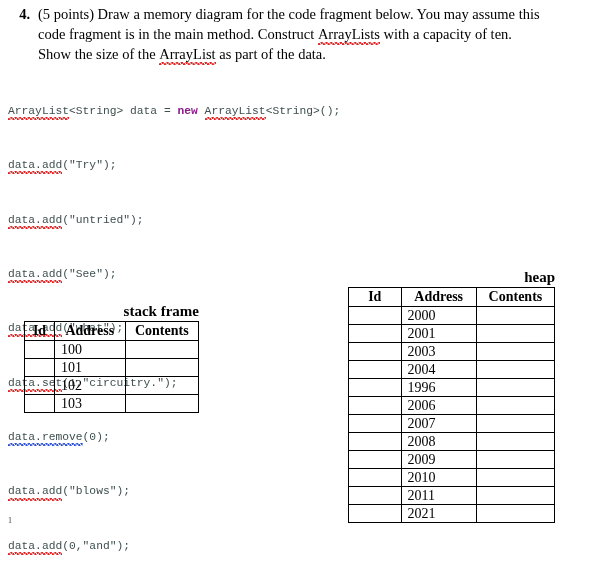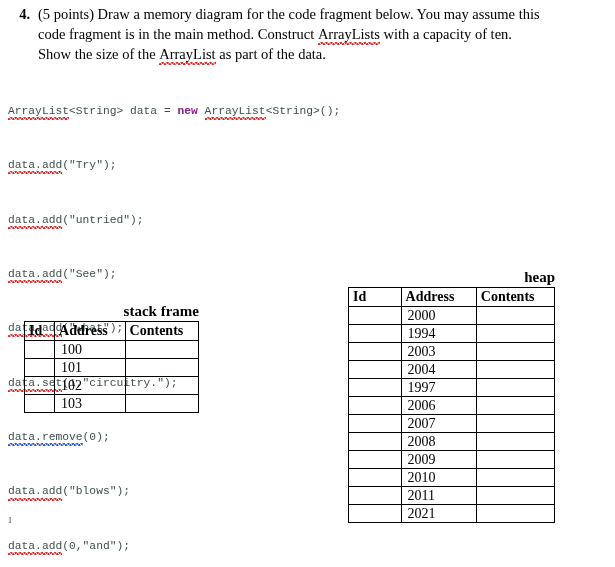--- a/index.html
+++ b/index.html
@@ -137,21 +137,21 @@
   }
   table.mem-table th,
   table.mem-table td {
     border: 1.3px solid #000000;
     height: 17px;
     padding: 0 4px;
     vertical-align: middle;
   }
   table.mem-table th {
     font-weight: bold;
-    text-align: left;
+    text-align: center;
     font-size: 14px;
     height: 18px;
   }
   table.mem-table td.addr-cell {
     text-align: left;
     padding-left: 6px;
   }
   table.mem-table td.id-cell,
   table.mem-table td.contents-cell {
     text-align: left;
@@ -265,36 +265,36 @@
       </tr>
     </thead>
     <tbody>
       <tr>
         <td class="id-cell"></td>
         <td class="addr-cell">2000</td>
         <td class="contents-cell"></td>
       </tr>
       <tr>
         <td class="id-cell"></td>
-        <td class="addr-cell">1994</td>
+        <td class="addr-cell">2001</td>
         <td class="contents-cell"></td>
       </tr>
       <tr>
         <td class="id-cell"></td>
         <td class="addr-cell">2003</td>
         <td class="contents-cell"></td>
       </tr>
       <tr>
         <td class="id-cell"></td>
         <td class="addr-cell">2004</td>
         <td class="contents-cell"></td>
       </tr>
       <tr>
         <td class="id-cell"></td>
-        <td class="addr-cell">1997</td>
+        <td class="addr-cell">1996</td>
         <td class="contents-cell"></td>
       </tr>
       <tr>
         <td class="id-cell"></td>
         <td class="addr-cell">2006</td>
         <td class="contents-cell"></td>
       </tr>
       <tr>
         <td class="id-cell"></td>
         <td class="addr-cell">2007</td>

